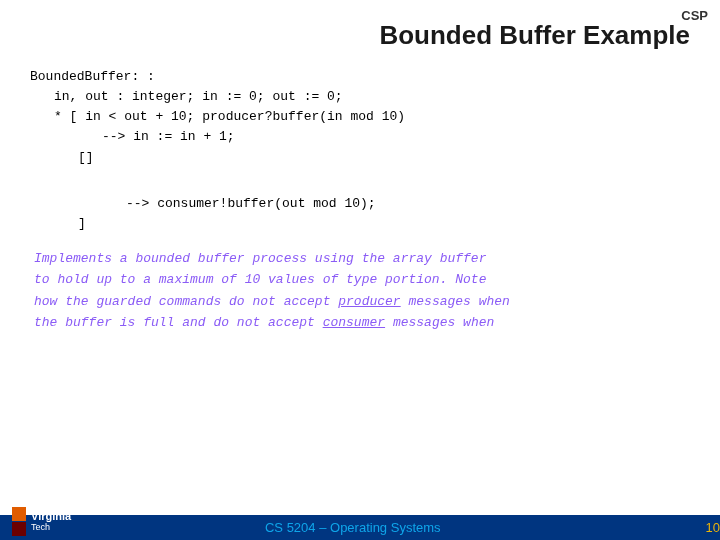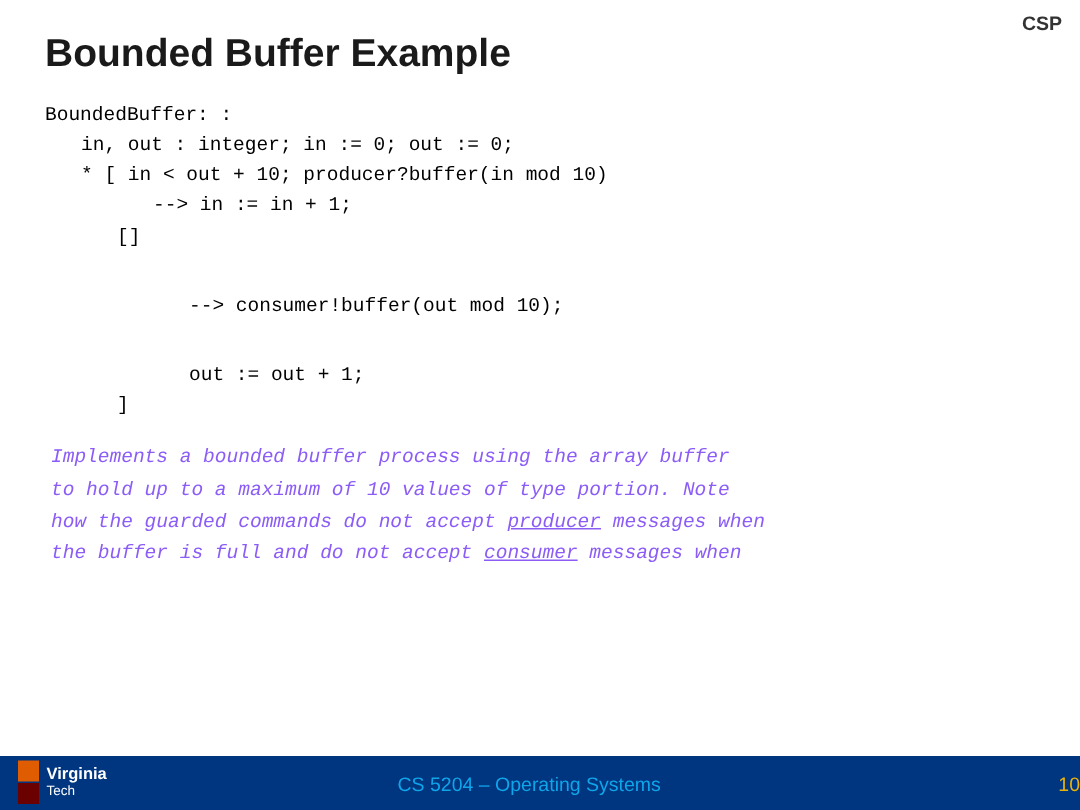--- a/index.html
+++ b/index.html
@@ -20,21 +20,21 @@
       font-size: 13px;
       font-weight: bold;
       color: #333;
     }
 
     .main-content {
       padding: 20px 30px 10px 30px;
     }
 
     .slide-title {
-      text-align: left;
+      text-align: right;
       font-size: 26px;
       font-weight: bold;
       color: #1a1a1a;
       margin-bottom: 16px;
     }
 
     .code-block {
       font-family: 'Courier New', Courier, monospace;
       font-size: 13px;
       line-height: 1.55;
@@ -64,21 +64,21 @@
 
     .underline {
       text-decoration: underline;
     }
 
     .footer {
       position: absolute;
       bottom: 0;
       left: 0;
       right: 0;
-      height: 36px;
+      height: 25px;
       background: #003580;
       display: flex;
       align-items: center;
       justify-content: center;
     }
 
     .footer-text {
       color: #0ea5e9;
       font-size: 13px;
       font-family: Arial, sans-serif;
@@ -140,21 +140,20 @@
 
   <div class="slide-title">Bounded Buffer Example</div>
 
   <div class="code-block">
     <span class="line">BoundedBuffer: :</span>
     <span class="line code-indent1">in, out : integer; in := 0; out := 0;</span>
     <span class="line code-indent1">* [ in &lt; out + 10; producer?buffer(in mod 10)</span>
     <span class="line code-indent3">--&gt; in := in + 1;</span>
     <span class="line code-indent2">[]</span>
     <span class="line code-indent4">--&gt; consumer!buffer(out mod 10);</span>
-    <span class="line code-indent4">out := out + 1;</span>
     <span class="line code-indent2">]</span>
   </div>
 
   <div class="description">
     <span>Implements a bounded buffer process using the array buffer</span><br>
     <span>to hold up to a maximum of 10 values of type portion. Note</span><br>
     <span>how the guarded commands do not accept </span><span class="underline">producer</span><span> messages when</span><br>
     <span>the buffer is full and do not accept </span><span class="underline">consumer</span><span> messages when</span><br>
   </div>
 

